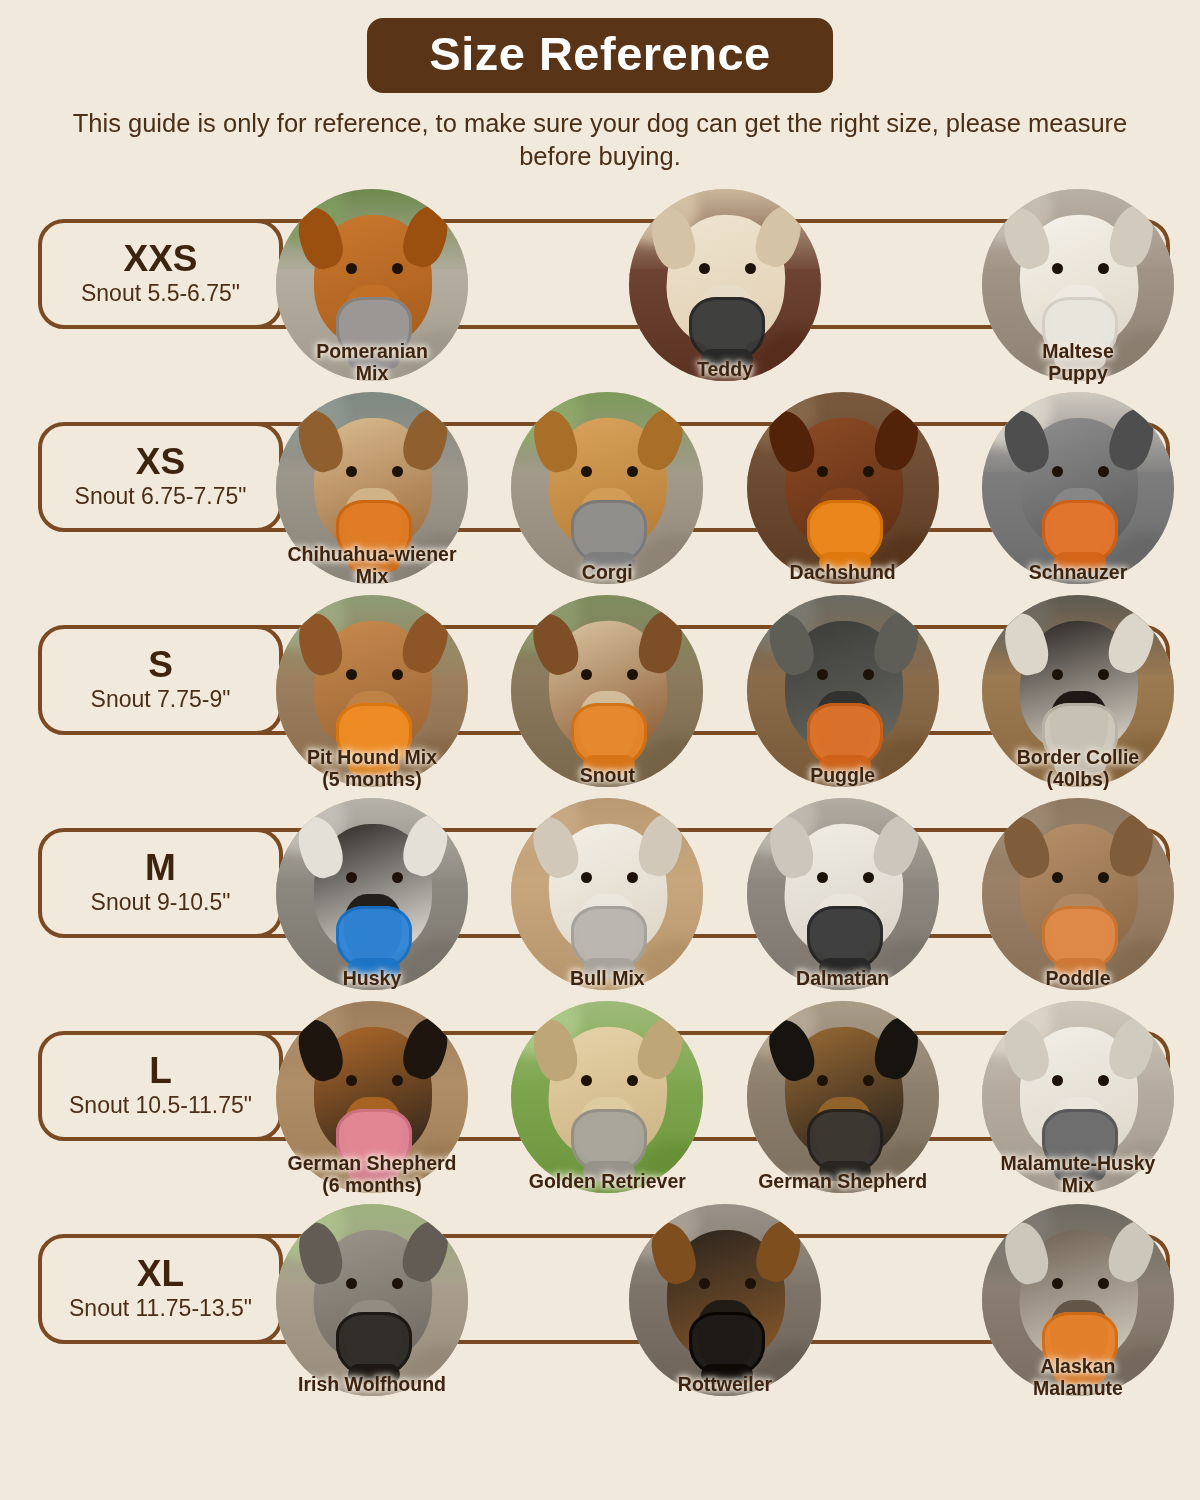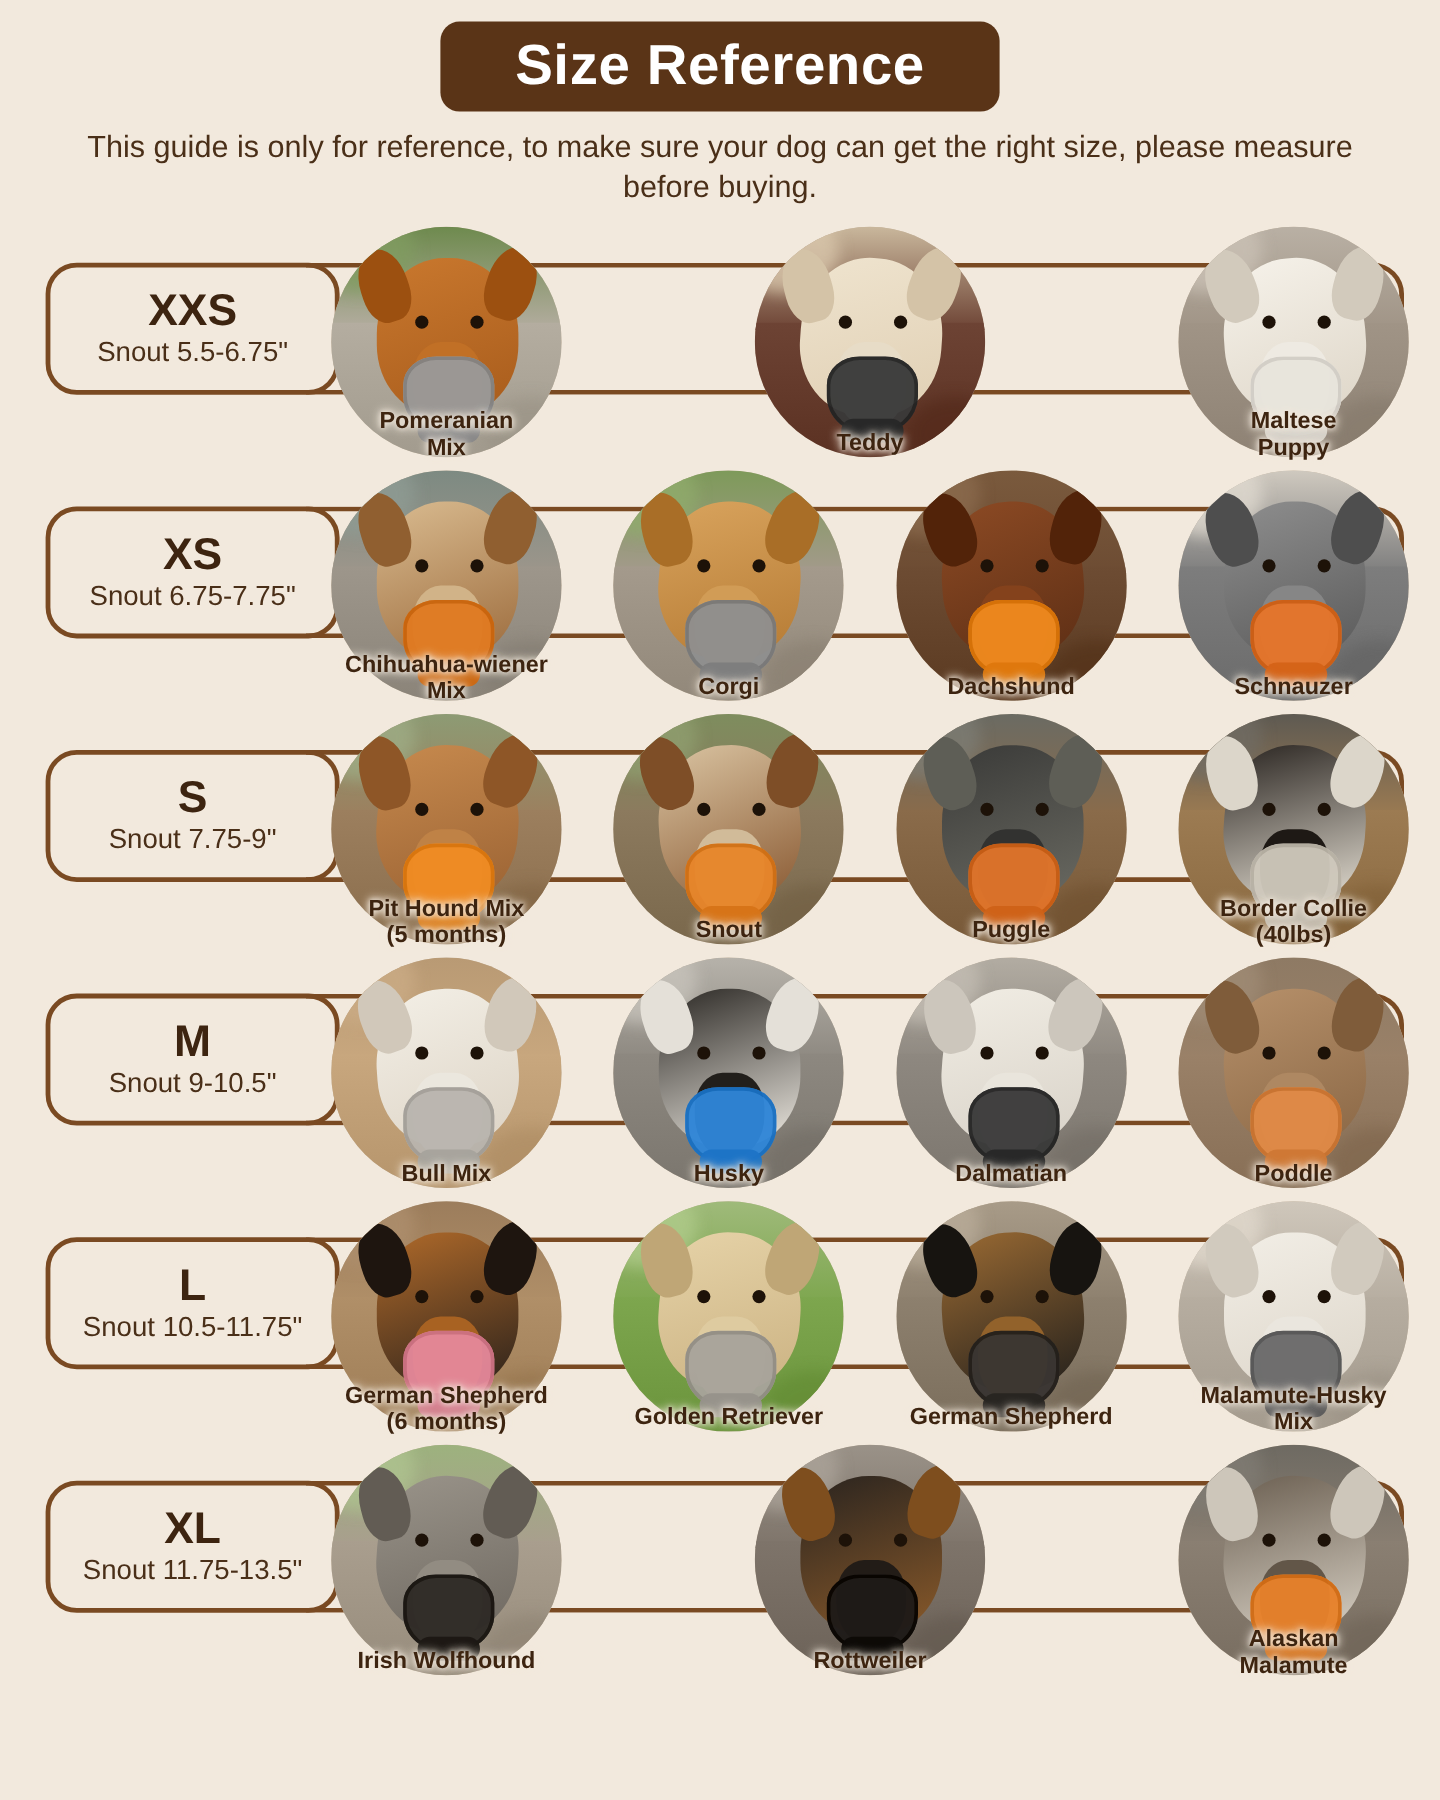--- a/index.html
+++ b/index.html
@@ -424,20 +424,41 @@
     <div class="row">
       <div class="connector"></div>
       <div class="size-box">
         <div class="size-label">M</div>
      <div class="snout">Snout 9-10.5"</div>
       </div>
       <div class="photos">
         <div class="cell">
           <div class="circle">
     <div class="photo">
+      <div class="sky" style="background:linear-gradient(180deg, #b6b2aa, #8d8880)"></div>
+      <div class="ground" style="background:linear-gradient(180deg, #8d8880, #7b766e)"></div>
+      <div class="blur" style="left:-20px; top:-15px; width:90px; height:70px; background:#c8c4bc"></div>
+      <div class="blur" style="right:-15px; bottom:-10px; width:80px; height:60px; background:#746f67"></div>
+      <div class="head" style="left:38px; top:26px; width:118px; height:132px; background:linear-gradient(160deg, #2a2723, #f0ece4); transform:rotate(0deg);"></div>
+      <div class="ear" style="left:24px; top:18px; width:40px; height:62px; background:#e4e0d8; transform:rotate(-18deg);"></div>
+      <div class="ear" style="right:22px; top:16px; width:40px; height:62px; background:#e4e0d8; transform:rotate(18deg);"></div>
+      <div class="eye" style="left:70px; top:74px;"></div>
+      <div class="eye" style="left:116px; top:74px;"></div>
+      <div class="snoutp" style="left:68px; top:96px; width:58px; height:72px; background:#221f1b;"></div>
+      <div class="muzzle" style="left:60px; top:108px; width:76px; height:66px; background:#2f86d8; box-shadow: inset 0 0 0 3px #1970c2;"></div>
+      <div class="muzzle" style="left:72px; top:160px; width:52px; height:20px; background:#1d74c6; border-radius:10px;"></div>
+    </div>
+          </div>
+          <div class="caption">
+            <div>Husky</div>
+          </div>
+        </div>
+        <div class="cell">
+          <div class="circle">
+    <div class="photo">
       <div class="sky" style="background:linear-gradient(180deg, #b99a74, #c8a77e)"></div>
       <div class="ground" style="background:linear-gradient(180deg, #c8a77e, #b6956c)"></div>
       <div class="blur" style="left:-20px; top:-15px; width:90px; height:70px; background:#cbac86"></div>
       <div class="blur" style="right:-15px; bottom:-10px; width:80px; height:60px; background:#af8e65"></div>
       <div class="head" style="left:38px; top:26px; width:118px; height:132px; background:linear-gradient(160deg, #f3efe6, #ddd4c6); transform:rotate(-4deg);"></div>
       <div class="ear" style="left:24px; top:18px; width:40px; height:62px; background:#d1c8ba; transform:rotate(-21deg);"></div>
       <div class="ear" style="right:22px; top:16px; width:40px; height:62px; background:#d1c8ba; transform:rotate(15deg);"></div>
       <div class="eye" style="left:70px; top:74px;"></div>
       <div class="eye" style="left:116px; top:74px;"></div>
       <div class="snoutp" style="left:68px; top:96px; width:58px; height:72px; background:#ebe7de;"></div>
@@ -445,41 +466,20 @@
       <div class="muzzle" style="left:72px; top:160px; width:52px; height:20px; background:#a7a39c; border-radius:10px;"></div>
     </div>
           </div>
           <div class="caption">
             <div>Bull Mix</div>
           </div>
         </div>
         <div class="cell">
           <div class="circle">
     <div class="photo">
-      <div class="sky" style="background:linear-gradient(180deg, #b6b2aa, #8d8880)"></div>
-      <div class="ground" style="background:linear-gradient(180deg, #8d8880, #7b766e)"></div>
-      <div class="blur" style="left:-20px; top:-15px; width:90px; height:70px; background:#c8c4bc"></div>
-      <div class="blur" style="right:-15px; bottom:-10px; width:80px; height:60px; background:#746f67"></div>
-      <div class="head" style="left:38px; top:26px; width:118px; height:132px; background:linear-gradient(160deg, #2a2723, #f0ece4); transform:rotate(0deg);"></div>
-      <div class="ear" style="left:24px; top:18px; width:40px; height:62px; background:#e4e0d8; transform:rotate(-18deg);"></div>
-      <div class="ear" style="right:22px; top:16px; width:40px; height:62px; background:#e4e0d8; transform:rotate(18deg);"></div>
-      <div class="eye" style="left:70px; top:74px;"></div>
-      <div class="eye" style="left:116px; top:74px;"></div>
-      <div class="snoutp" style="left:68px; top:96px; width:58px; height:72px; background:#221f1b;"></div>
-      <div class="muzzle" style="left:60px; top:108px; width:76px; height:66px; background:#2f86d8; box-shadow: inset 0 0 0 3px #1970c2;"></div>
-      <div class="muzzle" style="left:72px; top:160px; width:52px; height:20px; background:#1d74c6; border-radius:10px;"></div>
-    </div>
-          </div>
-          <div class="caption">
-            <div>Husky</div>
-          </div>
-        </div>
-        <div class="cell">
-          <div class="circle">
-    <div class="photo">
       <div class="sky" style="background:linear-gradient(180deg, #b2aca2, #8e8880)"></div>
       <div class="ground" style="background:linear-gradient(180deg, #8e8880, #7c766e)"></div>
       <div class="blur" style="left:-20px; top:-15px; width:90px; height:70px; background:#c4beb4"></div>
       <div class="blur" style="right:-15px; bottom:-10px; width:80px; height:60px; background:#756f67"></div>
       <div class="head" style="left:38px; top:26px; width:118px; height:132px; background:linear-gradient(160deg, #f1ede4, #d8d2c8); transform:rotate(4deg);"></div>
       <div class="ear" style="left:24px; top:18px; width:40px; height:62px; background:#ccc6bc; transform:rotate(-15deg);"></div>
       <div class="ear" style="right:22px; top:16px; width:40px; height:62px; background:#ccc6bc; transform:rotate(21deg);"></div>
       <div class="eye" style="left:70px; top:74px;"></div>
       <div class="eye" style="left:116px; top:74px;"></div>
       <div class="snoutp" style="left:68px; top:96px; width:58px; height:72px; background:#e9e5dc;"></div>

